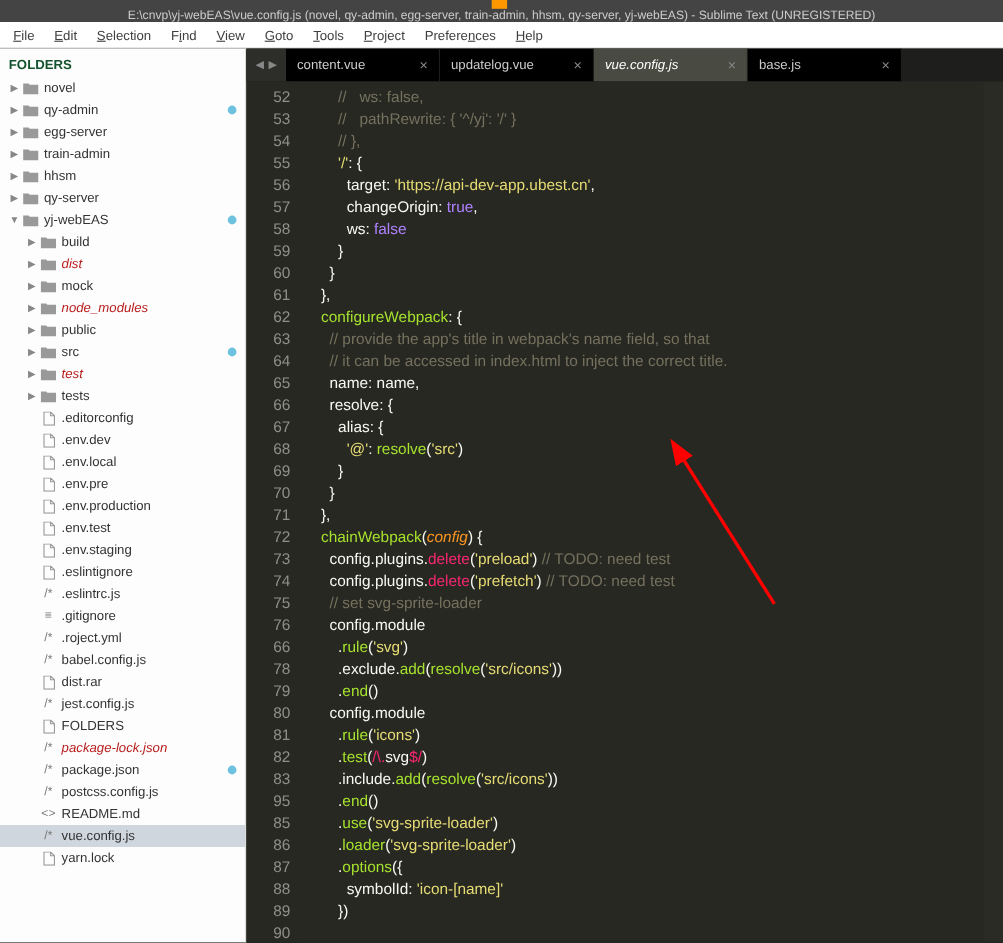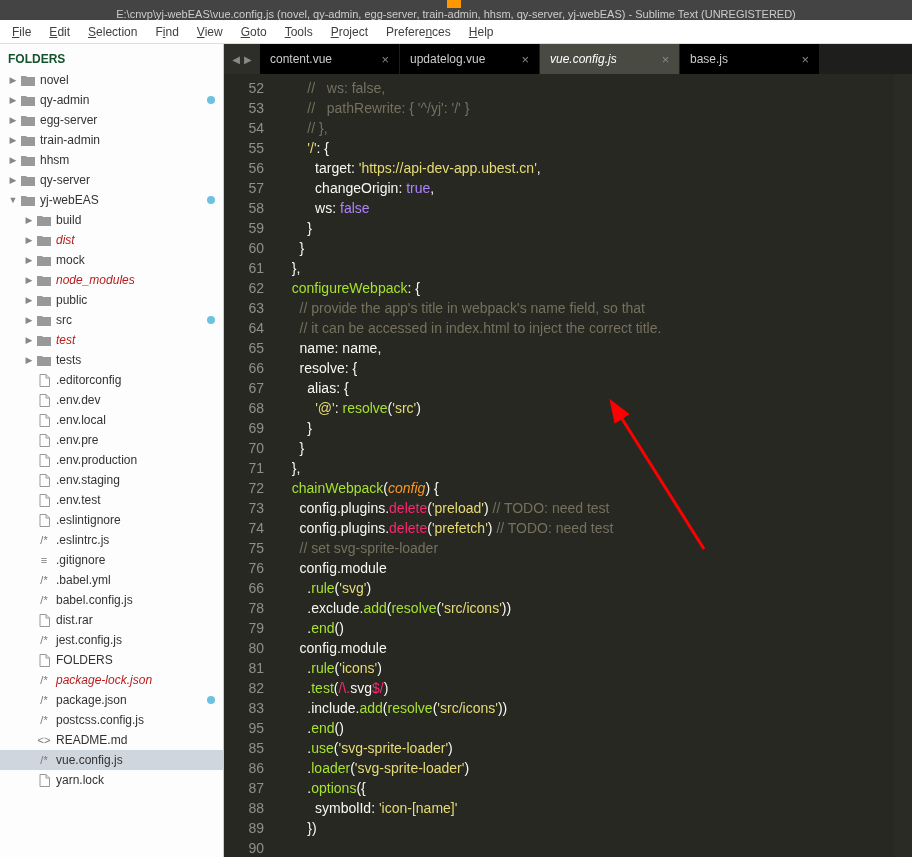--- a/index.html
+++ b/index.html
@@ -270,31 +270,31 @@
           <span class="tree-label">.env.production</span>
         </div>
         <div class="tree-row">
           <span class="tree-indent" style="width:24px"></span>
           <span class="tree-arrow"></span>
           <span class="tree-icon">
             <svg class="file-svg" viewBox="0 0 11 13">
               <path d="M1 0.5 L7 0.5 L10.5 4 L10.5 12.5 L1 12.5 Z M7 0.5 L7 4 L10.5 4"></path>
             </svg>
           </span>
+          <span class="tree-label">.env.test</span>
+        </div>
+        <div class="tree-row">
+          <span class="tree-indent" style="width:24px"></span>
+          <span class="tree-arrow"></span>
+          <span class="tree-icon">
+            <svg class="file-svg" viewBox="0 0 11 13">
+              <path d="M1 0.5 L7 0.5 L10.5 4 L10.5 12.5 L1 12.5 Z M7 0.5 L7 4 L10.5 4"></path>
+            </svg>
+          </span>
           <span class="tree-label">.env.staging</span>
-        </div>
-        <div class="tree-row">
-          <span class="tree-indent" style="width:24px"></span>
-          <span class="tree-arrow"></span>
-          <span class="tree-icon">
-            <svg class="file-svg" viewBox="0 0 11 13">
-              <path d="M1 0.5 L7 0.5 L10.5 4 L10.5 12.5 L1 12.5 Z M7 0.5 L7 4 L10.5 4"></path>
-            </svg>
-          </span>
-          <span class="tree-label">.env.test</span>
         </div>
         <div class="tree-row">
           <span class="tree-indent" style="width:24px"></span>
           <span class="tree-arrow"></span>
           <span class="tree-icon">
             <svg class="file-svg" viewBox="0 0 11 13">
               <path d="M1 0.5 L7 0.5 L10.5 4 L10.5 12.5 L1 12.5 Z M7 0.5 L7 4 L10.5 4"></path>
             </svg>
           </span>
           <span class="tree-label">.eslintignore</span>
@@ -308,21 +308,21 @@
         <div class="tree-row">
           <span class="tree-indent" style="width:24px"></span>
           <span class="tree-arrow"></span>
           <span class="tree-icon">≡</span>
           <span class="tree-label">.gitignore</span>
         </div>
         <div class="tree-row">
           <span class="tree-indent" style="width:24px"></span>
           <span class="tree-arrow"></span>
           <span class="tree-icon">/*</span>
-          <span class="tree-label">.babel.yml</span>
+          <span class="tree-label">.roject.yml</span>
         </div>
         <div class="tree-row">
           <span class="tree-indent" style="width:24px"></span>
           <span class="tree-arrow"></span>
           <span class="tree-icon">/*</span>
           <span class="tree-label">babel.config.js</span>
         </div>
         <div class="tree-row">
           <span class="tree-indent" style="width:24px"></span>
           <span class="tree-arrow"></span>

